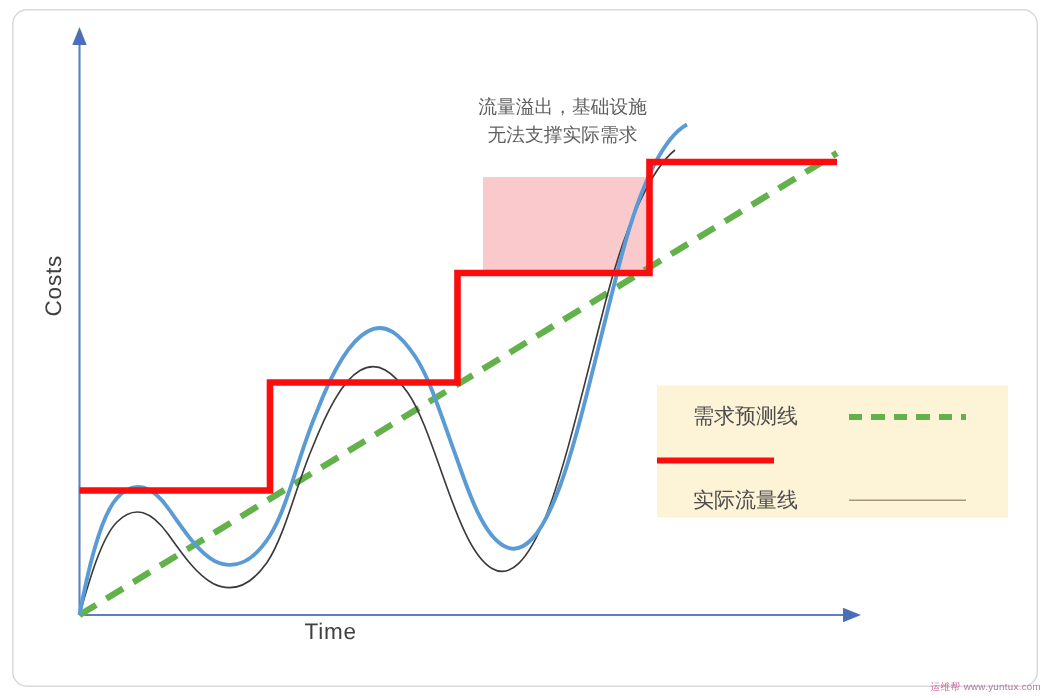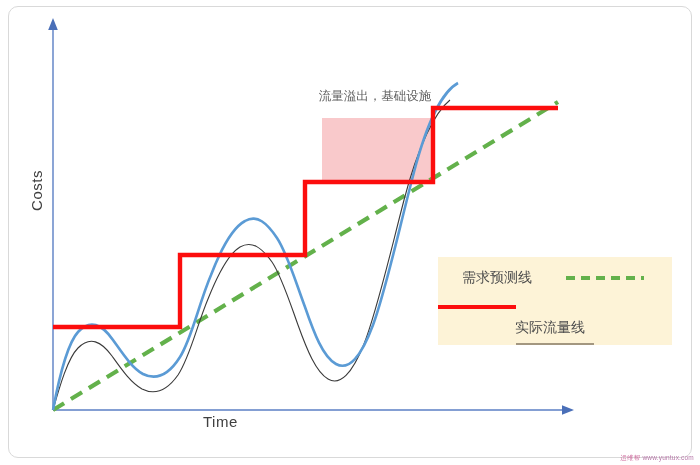--- a/index.html
+++ b/index.html
@@ -57,21 +57,20 @@
   #annotation {
     position: absolute;
     left: 290px;
     top: 62px;
     width: 170px;
     text-align: center;
     color: #5f5f5f;
     font-size: 12.5px;
     line-height: 19px;
     white-space: nowrap;
-    margin-top: 25px;
   }
   #legend {
     position: absolute;
     left: 438px;
     top: 257px;
     width: 234px;
     height: 88px;
     background: #fdf3d7;
     box-sizing: border-box;
   }
@@ -185,35 +184,36 @@
 
     <path fill="none" stroke="#fc0d0d" stroke-width="4.4" stroke-linejoin="miter" stroke-linecap="butt" d="M53,327 L180,327 L180,255 L305,255 L305,182 L433,182 L433,108 L558,108"></path>
   </svg>
 
   <div class="axis-title" id="y-axis-title">Costs</div>
 
   <div class="axis-title" id="x-axis-title">Time</div>
 
   <div id="annotation">
     <div>流量溢出，基础设施</div>
+    <div>无法支撑实际需求</div>
   </div>
 
   <div id="legend">
     <div class="legend-row" style="top:6px;">
       <div class="legend-label">需求预测线</div>
       <div class="legend-swatch">
         <div class="swatch-dashed"></div>
       </div>
     </div>
     <div class="legend-row" style="top:35px;">
       <div class="legend-swatch">
         <div class="swatch-solid-red"></div>
       </div>
     </div>
-    <div class="legend-row" style="top:62px;flex-direction:column;">
+    <div class="legend-row" style="top:62px;">
       <div class="legend-label">实际流量线</div>
       <div class="legend-swatch">
         <div class="swatch-thin-gray"></div>
       </div>
     </div>
   </div>
 
   <div id="watermark">
     <span class="wm-brand">运维帮</span>
     <span class="wm-site">www.yuntux.com</span>

